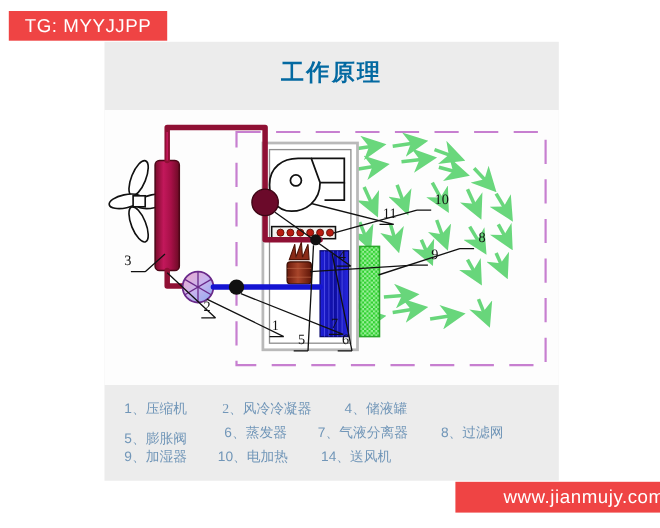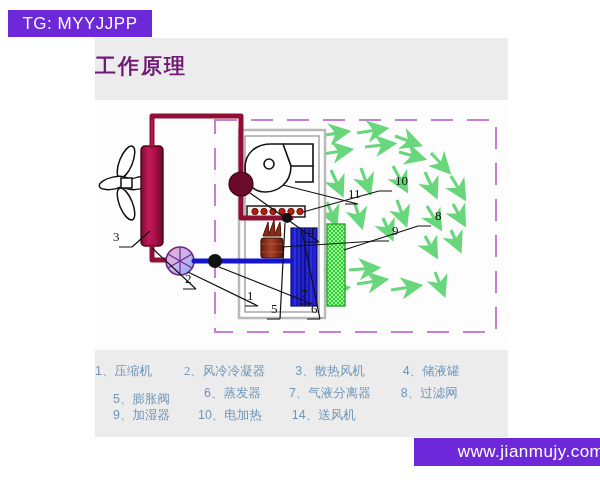--- a/index.html
+++ b/index.html
@@ -5,35 +5,35 @@
   html,body{margin:0;padding:0;}
   body{
     width:600px;height:480px;background:#ffffff;
     font-family:"Liberation Sans","DejaVu Sans",sans-serif;
     overflow:hidden;position:relative;
   }
   #root{position:absolute;left:0;top:0;width:600px;height:480px;background:#fff;}
 
   
   .wm{
-    position:absolute;background:#6d28d9;color:#ffffff;
+    position:absolute;background:#ef4444;color:#ffffff;
     font-weight:400;letter-spacing:.5px;
     display:flex;align-items:center;justify-content:center;
   }
   #tg-badge{left:8px;top:10px;width:144px;height:27px;font-size:17px;}
   #site-badge{left:414px;top:438px;width:178px;height:28px;font-size:17px;padding-left:28px;}
 
   
   #panel{
     position:absolute;left:95px;top:38px;width:413px;height:399px;
     background:#ececec;
   }
   #panel-title{
-    position:absolute;left:0;top:14px;width:413px;
-    color:#701a75;font-size:21px;font-weight:bold;letter-spacing:2px;
+    position:absolute;left:0;top:14px;width:413px;text-align:center;
+    color:#0369a1;font-size:21px;font-weight:bold;letter-spacing:2px;
   }
 
   
   #canvas-wrap{
     position:absolute;left:95px;top:100px;width:413px;height:250px;
     background:#fdfdfd;
   }
   #svg-stage{position:absolute;left:0;top:0;}
 
   
@@ -42,21 +42,21 @@
     color:#7196b8;font-size:12.5px;
   }
   .legend-row{
     position:absolute;left:0;width:413px;height:22px;
     display:flex;align-items:center;
   }
   .legend-row.r0{top:4px;}
   .legend-row.r1{top:26px;}
   .legend-row.r2{top:48px;}
   .legend-item{white-space:nowrap;}
-  .legend-row.r0 .legend-item:nth-child(1){}
+  .legend-row.r0 .legend-item:nth-child(1){margin-left:18px;}
   .legend-row.r0 .legend-item:nth-child(2){margin-left:32px;font-family:Liberation Serif, serif;}
   .legend-row.r0 .legend-item:nth-child(3){margin-left:30px;}
   .legend-row.r0 .legend-item:nth-child(4){margin-left:38px;}
   .legend-row.r1 .legend-item:nth-child(1){margin-left:18px;margin-top:12px;}
   .legend-row.r1 .legend-item:nth-child(2){margin-left:34px;}
   .legend-row.r1 .legend-item:nth-child(3){margin-left:28px;}
   .legend-row.r1 .legend-item:nth-child(4){margin-left:30px;}
   .legend-row.r2 .legend-item:nth-child(1){margin-left:18px;}
   .legend-row.r2 .legend-item:nth-child(2){margin-left:28px;}
   .legend-row.r2 .legend-item:nth-child(3){margin-left:30px;}
@@ -244,21 +244,20 @@
           <text x="300" y="85" class="callout">10</text>
           <text x="253" y="98" class="callout">11</text>
         </g>
     </svg>
   </div>
 
   <div id="legend">
     <div class="legend-row r0">
       <span class="legend-item"><span>1、</span><span>压缩机</span></span>
       <span class="legend-item"><span>2、</span><span>风冷冷凝器</span></span>
-      <span class="legend-item"><span>3、</span><span>散热风机</span></span>
       <span class="legend-item"><span>4、</span><span>储液罐</span></span>
     </div>
     <div class="legend-row r1">
       <span class="legend-item"><span>5、</span><span>膨胀阀</span></span>
       <span class="legend-item"><span>6、</span><span>蒸发器</span></span>
       <span class="legend-item"><span>7、</span><span>气液分离器</span></span>
       <span class="legend-item"><span>8、</span><span>过滤网</span></span>
     </div>
     <div class="legend-row r2">
       <span class="legend-item"><span>9、</span><span>加湿器</span></span>

